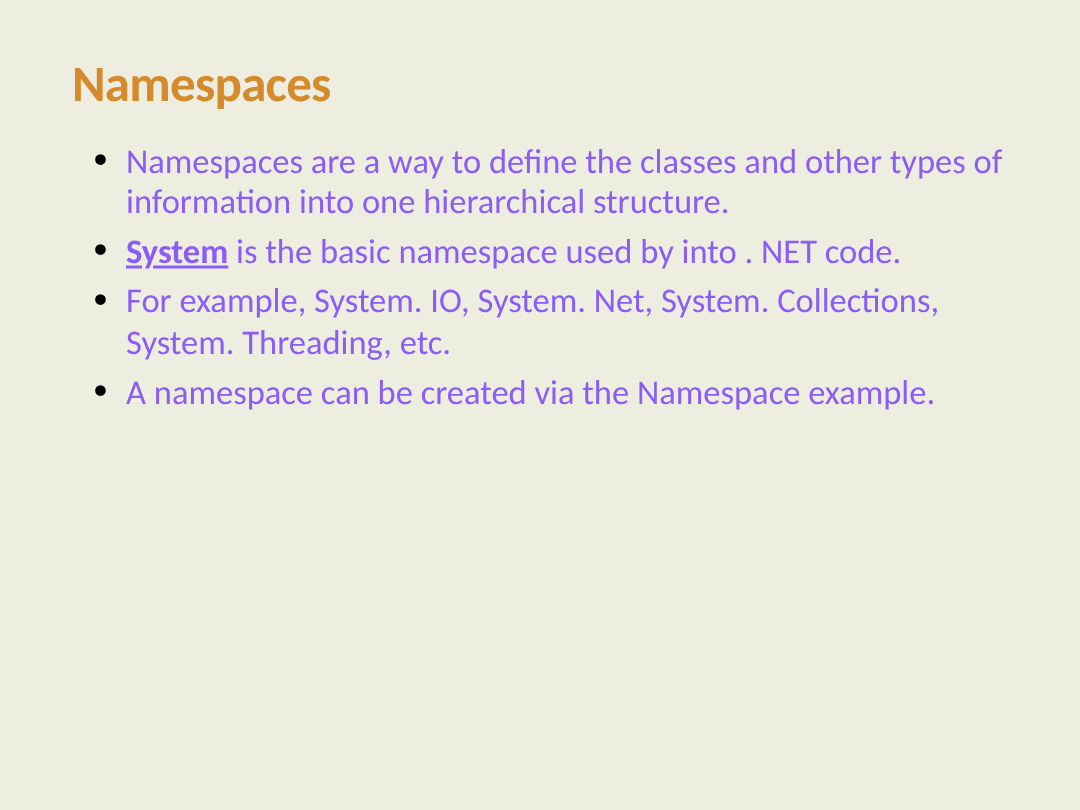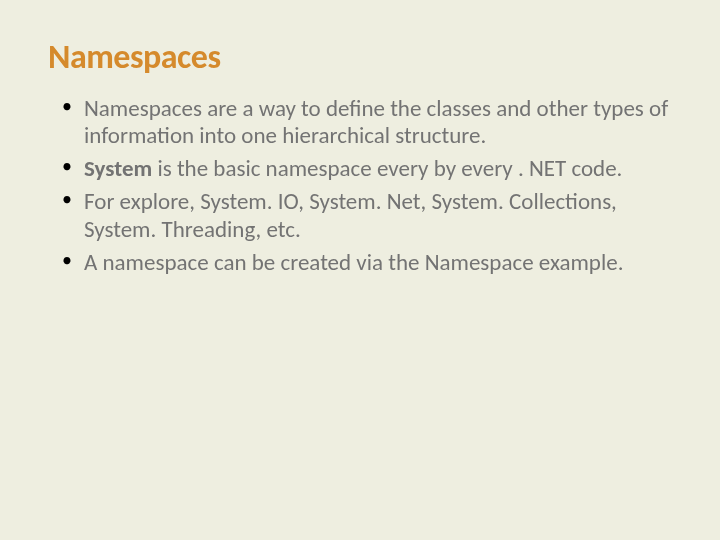--- a/index.html
+++ b/index.html
@@ -28,36 +28,36 @@
   ul.bullets {
     margin: 0;
     padding: 0 0 0 36px;
     list-style: none;
   }
   ul.bullets > li {
     position: relative;
     font-size: 23px;
     line-height: 1.18;
     margin: 0 0 6px 0;
-    color: #737373;
+    color: #8b5cf6;
   }
   ul.bullets > li::before {
     content: "•";
     position: absolute;
     left: -22px;
     top: 0;
     font-size: 20px;
     color: #000;
   }
-  .b { font-weight: 700; }
+  .b { font-weight: 700; text-decoration: underline; }
 </style>
 </head>
 <body>
 
 <div class="slide">
   <h1 class="title">Namespaces</h1>
   <ul class="bullets">
     <li>Namespaces are a way to define the classes and other types of information into one hierarchical structure.</li>
-    <li><span></span><span class="b">System</span><span> is the basic namespace every by every . NET code.</span></li>
-    <li>For explore, System. IO, System. Net, System. Collections, System. Threading, etc.</li>
+    <li><span></span><span class="b">System</span><span> is the basic namespace used by into . NET code.</span></li>
+    <li>For example, System. IO, System. Net, System. Collections, System. Threading, etc.</li>
     <li>A namespace can be created via the Namespace example.</li>
   </ul>
 </div>
 
 </body></html>

